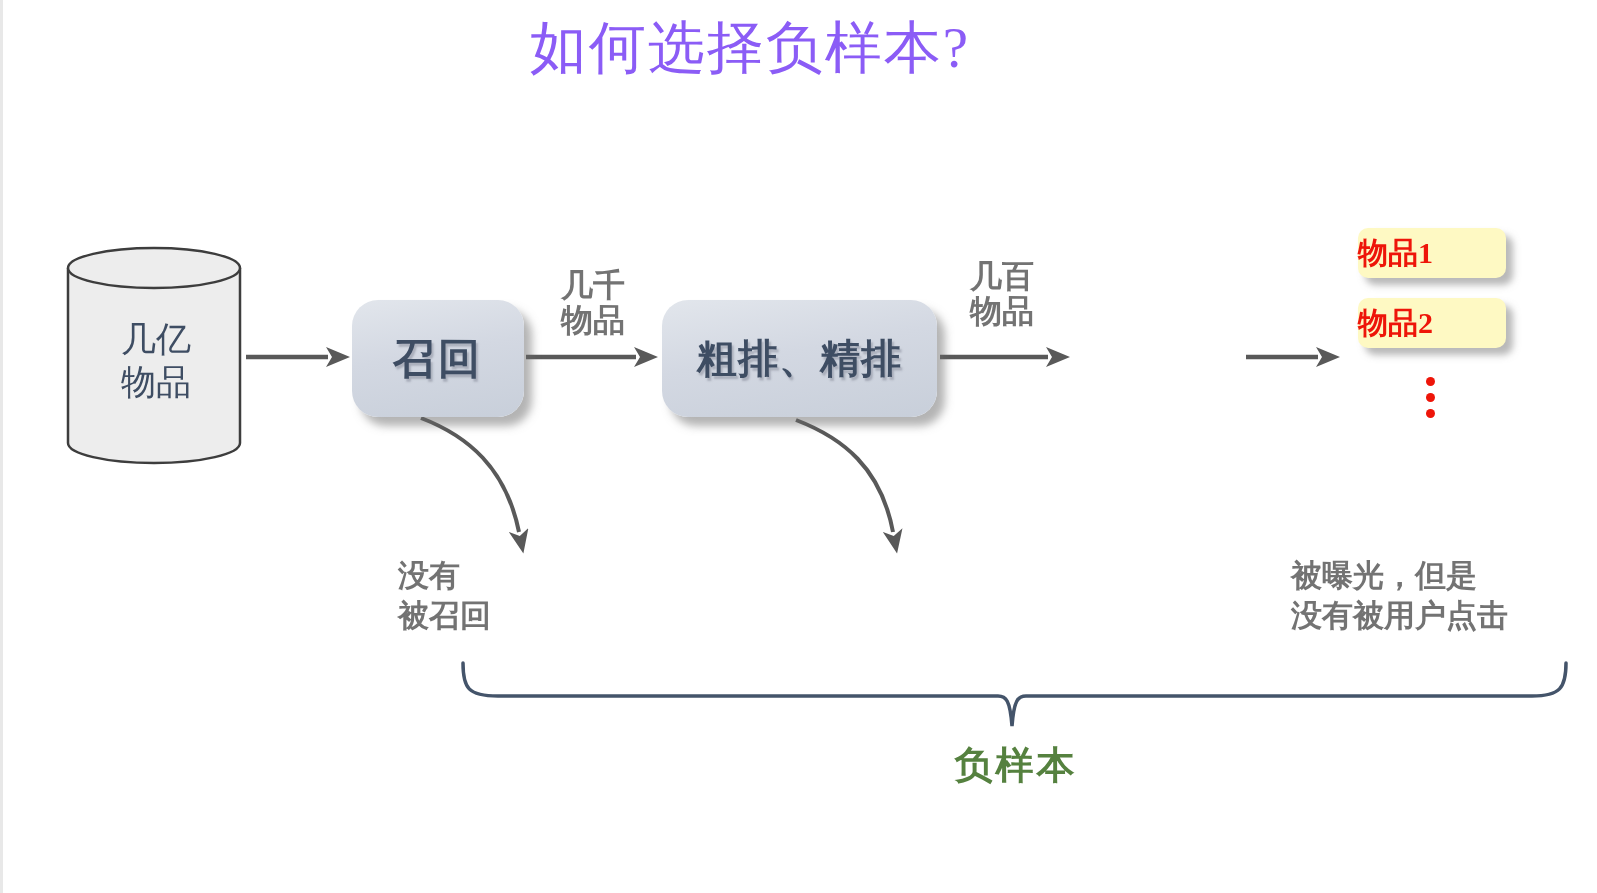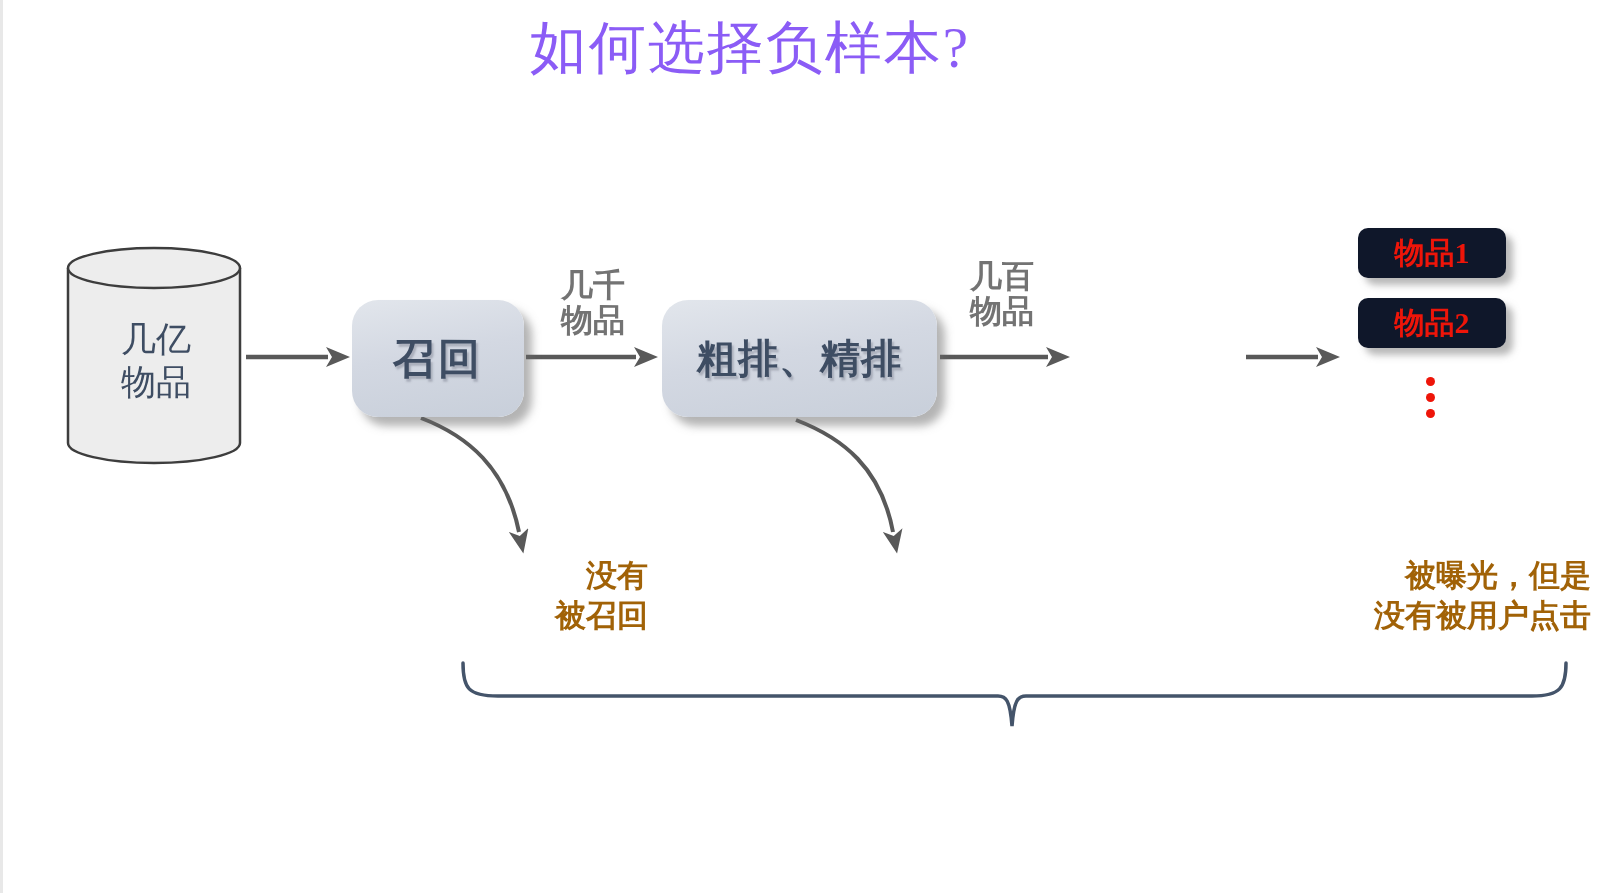--- a/index.html
+++ b/index.html
@@ -35,31 +35,31 @@
     text-shadow:2px 3px 2px rgba(120,125,140,0.45);
   }
   #stage-rank .stage-label{font-size:40px;letter-spacing:1px;}
 
   .flow-label{
     width:130px;text-align:center;
     font-size:32px;font-weight:700;color:#737373;line-height:35px;
   }
 
   .item-box{
-    left:1358px;width:148px;height:50px;background:#0f172a;border-radius:10px;
+    left:1358px;width:148px;height:50px;background:#fef9c3;border-radius:10px;
     box-shadow:7px 7px 7px rgba(115,115,115,0.5);
-    display:flex;align-items:center;justify-content:center;
+    display:flex;align-items:center;
     font-size:30px;font-weight:700;color:#ee1509;
   }
 
   .v-ellipsis{left:1426px;top:377px;display:flex;flex-direction:column;gap:7px;}
   .v-ellipsis .dot{width:9px;height:9px;border-radius:50%;background:#ee1509;}
 
   .note{
-    text-align:right;font-size:31px;font-weight:700;color:#a16207;line-height:40px;
+    text-align:left;font-size:31px;font-weight:700;color:#737373;line-height:40px;
   }
   #note-1{left:398px;top:556px;width:250px;}
   #note-2{left:745px;top:556px;width:300px;}
   #note-3{left:1291px;top:556px;width:300px;}
 
   .brace-label{
     left:891px;top:740px;width:250px;text-align:center;
     font-size:38px;font-weight:700;color:#55813f;letter-spacing:3px;
   }
 </style>
@@ -133,14 +133,15 @@
 
   <div class="abs note" id="note-1">
     <span class="block">没有</span>
     <span class="block">被召回</span>
   </div>
   <div class="abs note" id="note-3">
     <span class="block">被曝光，但是</span>
     <span class="block">没有被用户点击</span>
   </div>
 
+  <div class="abs brace-label">负样本</div>
 
 </div>
 
 </body></html>

